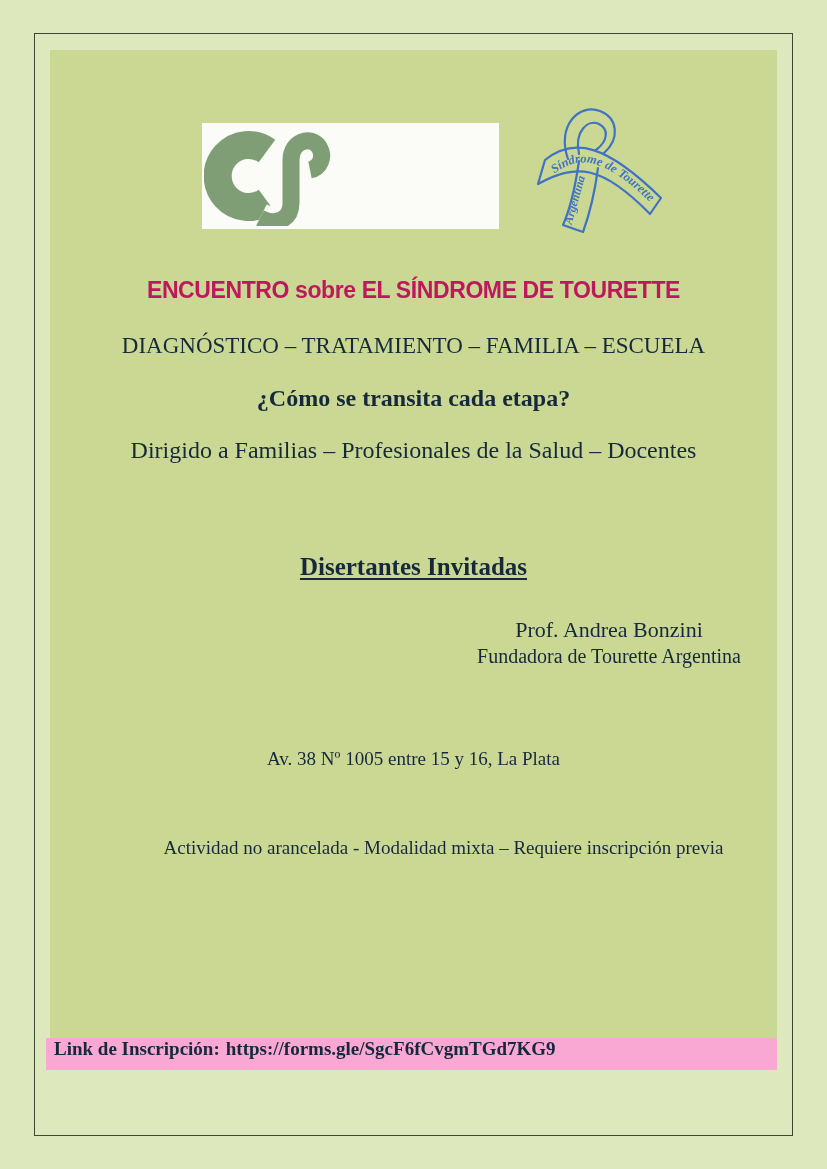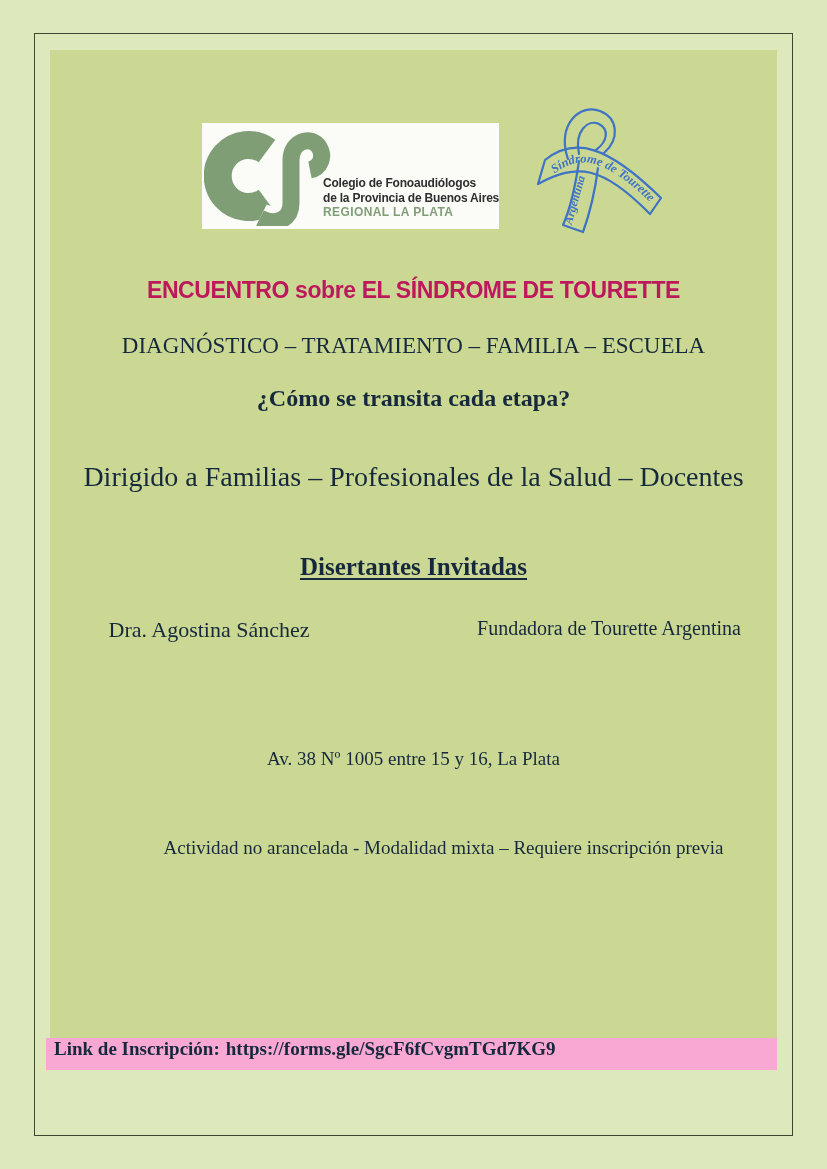--- a/index.html
+++ b/index.html
@@ -46,21 +46,21 @@
   
   .center-line { left:50px; width:727px; text-align:center; white-space:nowrap; }
   .title {
     top:277px;
     font-family:"Liberation Sans", sans-serif;
     font-weight:700; font-size:23px; letter-spacing:-0.4px;
     color:#be185d;
   }
   .subtitle  { top:333px; font-size:23px; }
   .question  { top:385px; font-size:24px; font-weight:700; }
-  .audience  { top:437px; font-size:28px;margin-top:24px; }
+  .audience  { top:437px; font-size:24px; }
   .speakers-heading {
     top:553px; font-size:25px; font-weight:700;
     text-decoration:underline; text-underline-offset:3px;
   }
   .speaker { top:616px; text-align:center; white-space:nowrap; }
   .speaker .name { font-size:22px; line-height:28px; }
   .speaker .role { font-size:20px; line-height:24px; }
   .speaker-left  { left:59px;  width:300px; }
   .speaker-right { left:459px; width:300px; }
 
@@ -79,25 +79,20 @@
 
 <div class="abs frame"></div>
 <div class="abs panel"></div>
 
 <div class="abs logo-box">
   <svg class="cf-svg" width="160" height="100" viewBox="0 0 160 100">
     <path d="M 63 25 A 31 31 0 1 0 63 75" fill="none" stroke="#7f9e76" stroke-width="28"></path>
     <path d="M 56 92 C 74 101 87 92 87 77 L 87 34 C 87 15 107 9 115 21 C 121 31 116 42 106 44" fill="none" stroke="#fbfbf7" stroke-width="30"></path>
     <path d="M 56 92 C 74 101 87 92 87 77 L 87 34 C 87 15 107 9 115 21 C 121 31 116 42 106 44" fill="none" stroke="#7f9e76" stroke-width="17"></path>
   </svg>
-  <div class="logo-text">
-    <div>Colegio de Fonoaudiólogos</div>
-    <div>de la Provincia de Buenos Aires</div>
-    <div class="regional">REGIONAL LA PLATA</div>
-  </div>
 </div>
 
 <svg class="abs ribbon-wrap" viewBox="0 0 140 136">
   <g fill="none" stroke="#3f73c4" stroke-width="2.2" stroke-linejoin="round" stroke-linecap="round">
     <path d="M 36 60 C 24 26 48 4 68 12 C 86 19 88 40 72 54"></path>
     <path d="M 47 55 C 42 32 56 20 67 25 C 77 30 76 42 64 51"></path>
     <path d="M 13 61 C 42 38 74 45 129 99 L 118 115 C 70 66 45 64 6 85 Z"></path>
     <path d="M 47 62 C 43 90 39 108 31 126 L 51 133 C 59 111 63 92 66 69"></path>
   </g>
   <path id="rb-band-path" d="M 21 76 C 47 54 73 59 121 106" fill="none"></path>
@@ -111,23 +106,23 @@
 </svg>
 
 <div class="abs center-line title">ENCUENTRO sobre EL SÍNDROME DE TOURETTE</div>
 <div class="abs center-line subtitle">DIAGNÓSTICO – TRATAMIENTO – FAMILIA – ESCUELA</div>
 <div class="abs center-line question">¿Cómo se transita cada etapa?</div>
 <div class="abs center-line audience">Dirigido a Familias – Profesionales de la Salud – Docentes</div>
 
 <div class="abs center-line speakers-heading">Disertantes Invitadas</div>
 
 <div class="abs speaker speaker-left">
-  <div class="name">Dra. Agostina Sánchez</div>
 </div>
 <div class="abs speaker speaker-right">
+  <div class="name">Prof. Andrea Bonzini</div>
   <div class="role">Fundadora de Tourette Argentina</div>
 </div>
 
 <div class="abs event">
   <div class="address">Av. 38 Nº 1005 entre 15 y 16, La Plata</div>
 </div>
 
 <div class="abs center-line details">Actividad no arancelada - Modalidad mixta – Requiere inscripción previa</div>
 
 <div class="abs link-band">

